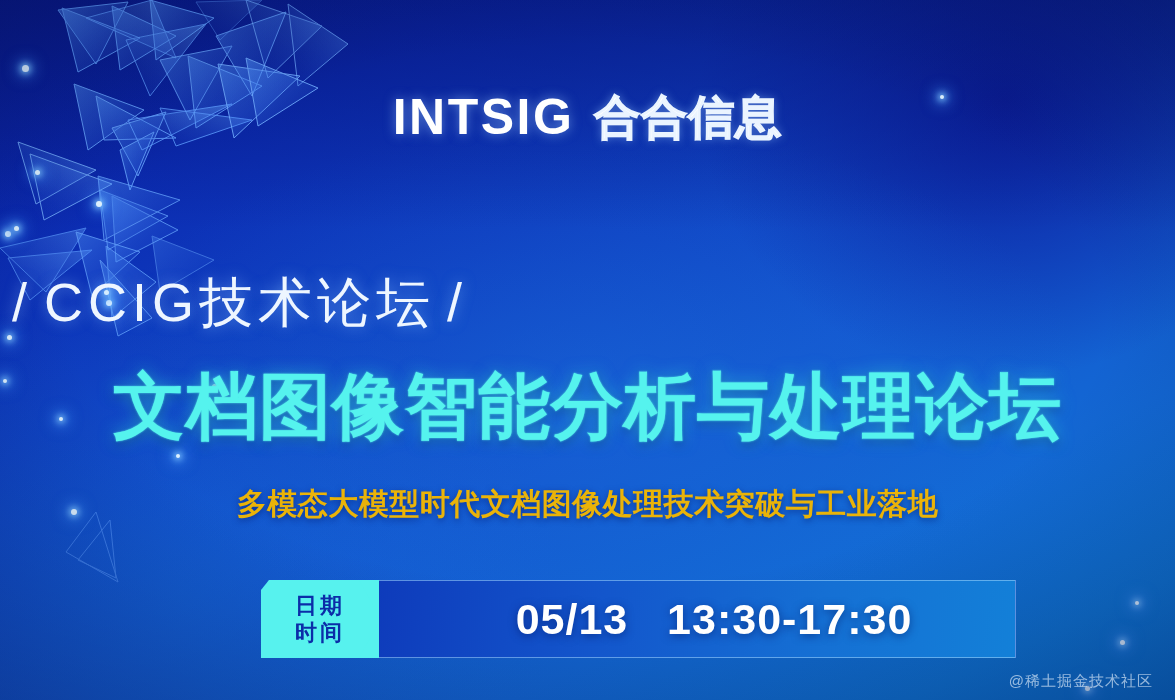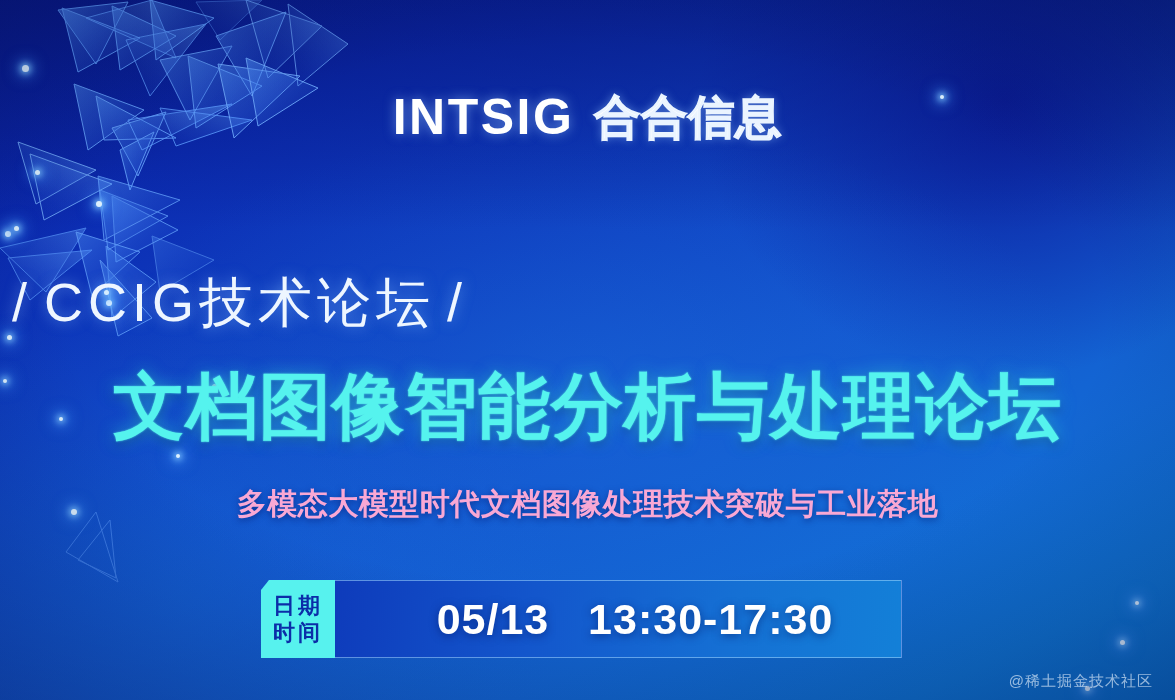--- a/index.html
+++ b/index.html
@@ -154,41 +154,41 @@
       0 0 2px rgba(90,245,240,0.9),
       0 0 16px rgba(60,230,235,0.55),
       0 4px 10px rgba(5,30,120,0.55);
   }
 
   .tagline {
     position: absolute;
     left: 0; right: 0;
     top: 487px;
     text-align: center;
-    color: #f9a8d4;
+    color: #eab308;
     font-size: 30px;
     font-weight: 700;
     letter-spacing: 0.5px;
     line-height: 1.1;
     white-space: nowrap;
     text-shadow: 0 2px 6px rgba(5,25,110,0.6);
   }
 
   
   .datetime-row {
     position: absolute;
     left: 261px;
     top: 580px;
     display: flex;
     align-items: stretch;
     height: 78px;
   }
   .dt-tag {
     position: relative;
-    width: 74px;
+    width: 118px;
     background: #57f2ee;
     display: flex;
     flex-direction: column;
     align-items: center;
     justify-content: center;
     gap: 2px;
     clip-path: polygon(8px 0, 100% 0, 100% 100%, 0 100%, 0 10px);
     z-index: 3;
     box-shadow: 0 0 16px rgba(80,240,235,0.45);
   }
@@ -204,21 +204,21 @@
   }
   .dt-tag-line {
     color: #0b2da8;
     font-size: 22px;
     font-weight: 800;
     letter-spacing: 3px;
     line-height: 1.15;
   }
   .dt-bar {
     position: relative;
-    width: 567px;
+    width: 637px;
     margin-left: 0;
     border: 1px solid rgba(160,215,255,0.55);
     border-left: none;
     background: linear-gradient(100deg, #0e3bbb 0%, #1356cc 35%, #1570d4 70%, #1380d8 100%);
     display: flex;
     align-items: center;
     box-sizing: border-box;
   }
   .dt-bar-inner {
     width: 100%;

